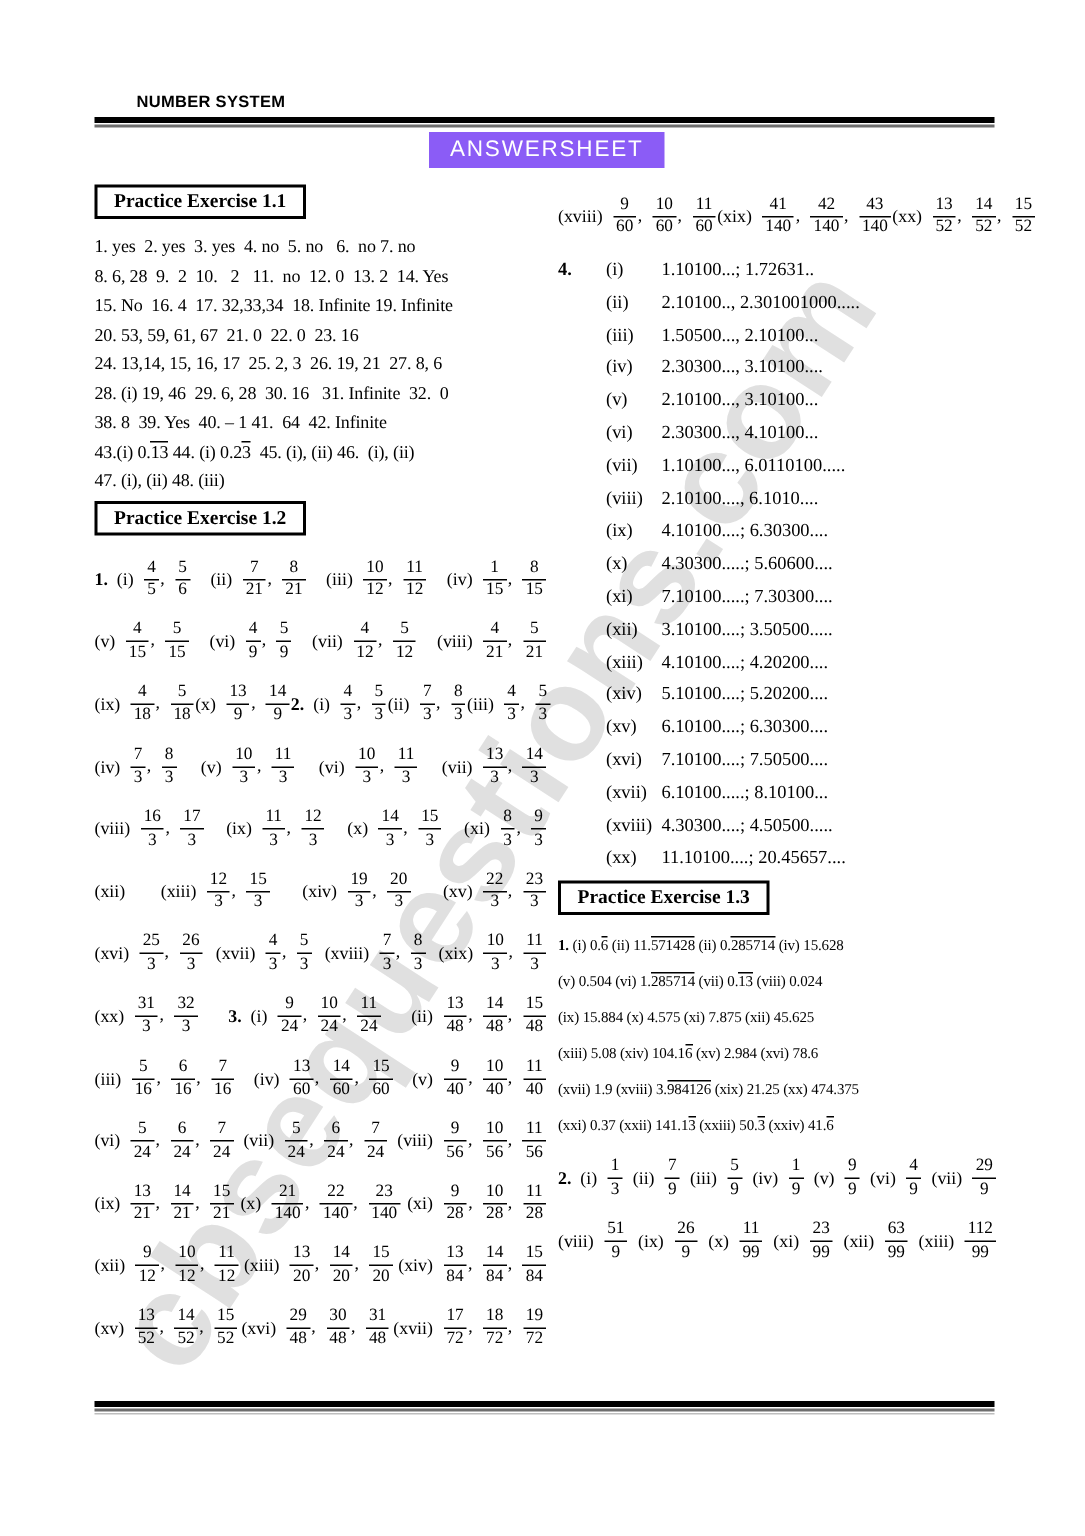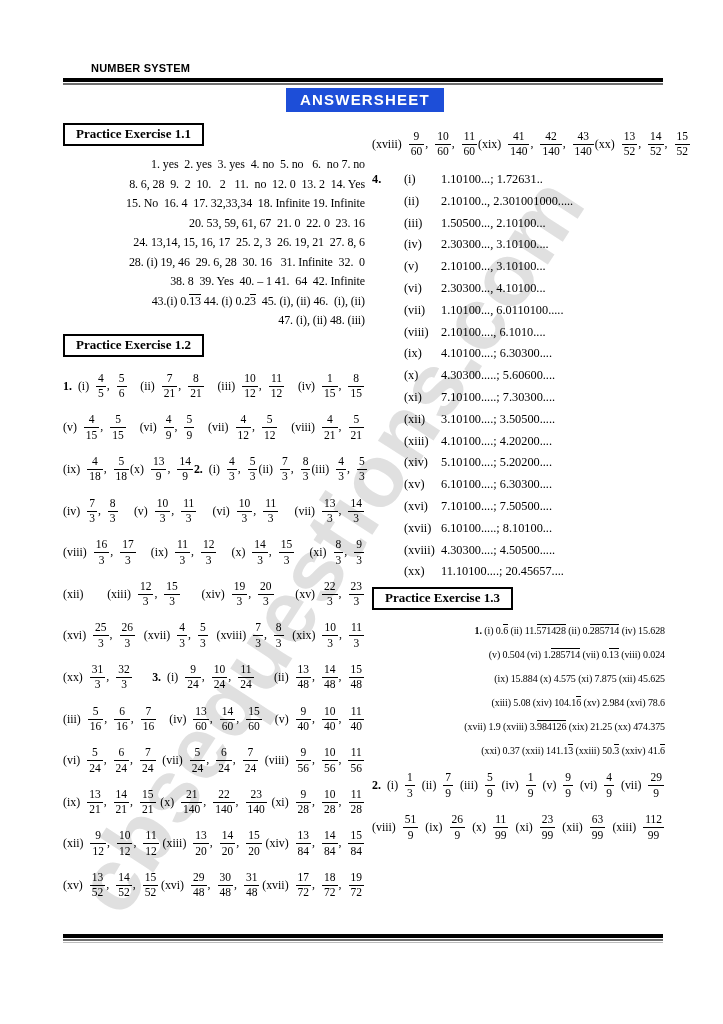--- a/index.html
+++ b/index.html
@@ -19,36 +19,36 @@
     position:absolute;left:63px;top:62px;z-index:1;
     font-family:"Liberation Sans", sans-serif;font-weight:bold;font-size:11px;letter-spacing:0.2px;padding-left:28px;
   }
   .hrule{position:absolute;left:63px;width:600px;z-index:1;}
   #top-rule{top:78px;}
   #bottom-rule{top:934px;}
   .rule-a{height:4px;background:#000;}
   .rule-b{height:2px;background:#6e6e6e;margin-top:1px;}
   .rule-c{height:1px;background:#bdbdbd;margin-top:1px;}
   #banner{
-    position:absolute;left:286px;top:88px;z-index:1;background:#1d4ed8;color:#fff;
-    font-family:"Liberation Sans", sans-serif;font-weight:bold;font-size:15px;
+    position:absolute;left:286px;top:88px;z-index:1;background:#8b5cf6;color:#fff;
+    font-family:"Liberation Sans", sans-serif;font-weight:normal;font-size:15px;
     letter-spacing:1.2px;padding:3px 14px 4px;
   }
   
   #left-col{position:absolute;left:63px;top:120px;width:302px;z-index:1;}
   #right-col{position:absolute;left:372px;top:120px;width:293px;z-index:1;}
   
   .boxtitle-wrap{margin:3px 0 9px;}
   .boxtitle{
     display:inline-block;border:2px solid #000;padding:1px 11px 2px;
     font-weight:bold;font-size:13px;
   }
   
   .textblock{margin-bottom:2px;}
-  .textblock .tline{white-space:pre;font-size:12px;line-height:19.5px;letter-spacing:-0.1px;text-align:right;}
+  .textblock .tline{white-space:pre;font-size:12px;line-height:19.5px;letter-spacing:-0.1px;}
   .textblock.ex13 .tline{line-height:24px;font-size:10px;}
   .textblock.item5 .tline{line-height:21.5px;font-size:11.8px;letter-spacing:-0.15px;}
   .bold{font-weight:bold;}
   
   .ov{display:inline-block;white-space:nowrap;}
   .ov .bar{display:inline-block;border-top:1px solid #000;line-height:1.12;}
   
   .fracrows{margin-top:2px;}
   .frow{display:flex;justify-content:space-between;align-items:center;height:41.6px;}
   .fracrows.tight .frow{height:44px;}

